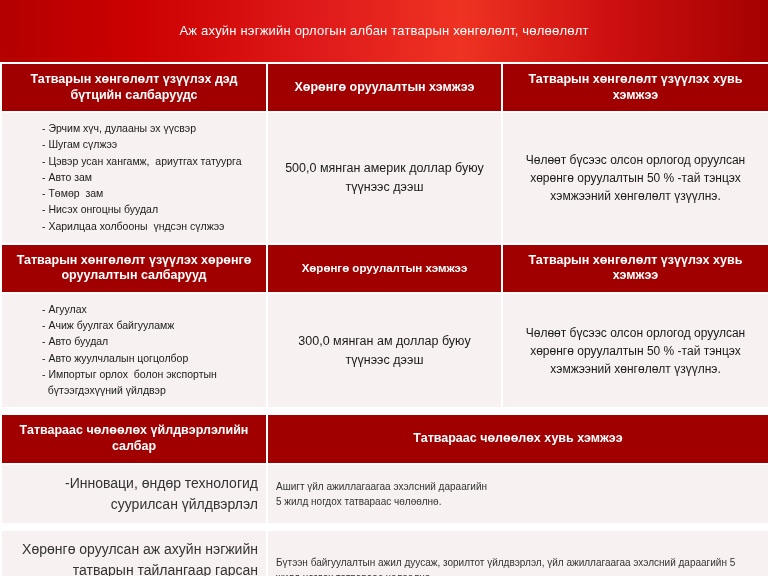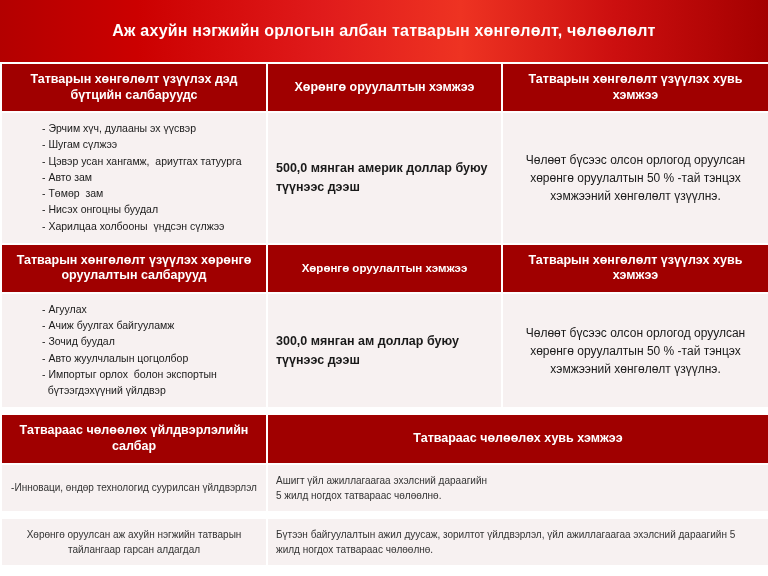--- a/index.html
+++ b/index.html
@@ -24,22 +24,22 @@
     height: 62px;
     background: linear-gradient(90deg, #b30000 0%, #cc0000 18%, #e01b1b 42%, #ee3322 60%, #cc0f0f 80%, #a40000 100%);
     display: flex;
     align-items: center;
     justify-content: center;
     box-sizing: border-box;
     padding: 0 14px;
   }
   .banner-title {
     color: #ffffff;
-    font-size: 16px;
-    font-weight: bold;
+    font-size: 13px;
+    font-weight: normal;
     text-align: center;
     line-height: 1.2;
     letter-spacing: .2px;
   }
   
   table.main {
     width: 768px;
     border-collapse: collapse;
     table-layout: fixed;
   }
@@ -65,39 +65,38 @@
     color: #1a1a1a;
     font-size: 10.5px;
     line-height: 1.45;
     padding: 8px 8px;
   }
   .cell-list {
     text-align: left;
     padding-left: 40px;
   }
   .cell-center {
-    text-align: left;
+    text-align: center;
     font-size: 12.5px;
     line-height: 1.5;
-    font-weight: bold;
   }
   .cell-right {
     text-align: center;
     font-size: 12px;
     line-height: 1.5;
   }
   .cell-note {
     text-align: left;
     font-size: 10px;
     line-height: 1.5;
     color: #333333;
   }
   .cell-left-note {
-    text-align: center;
-    font-size: 10px;
+    text-align: right;
+    font-size: 14px;
     line-height: 1.5;
     color: #333333;
   }
   .spacer-row td {
     border: none;
     background: #ffffff;
     height: 6px;
     padding: 0;
   }
   ul.items {
@@ -153,21 +152,21 @@
       <td class="hdr">Татварын хөнгөлөлт үзүүлэх хөрөнгө оруулалтын салбарууд</td>
       <td class="hdr hdr-sm">Хөрөнгө оруулалтын хэмжээ</td>
       <td class="hdr">Татварын хөнгөлөлт үзүүлэх хувь хэмжээ</td>
     </tr>
 
     <tr>
       <td class="cell cell-list">
         <ul class="items">
           <li>- Агуулах</li>
           <li>- Ачиж буулгах байгууламж</li>
-          <li>- Зочид буудал</li>
+          <li>- Авто буудал</li>
           <li>- Авто жуулчлалын цогцолбор</li>
           <li>- Импортыг орлох  болон экспортын</li>
           <li>  бүтээгдэхүүний үйлдвэр</li>
         </ul>
       </td>
       <td class="cell cell-center" style="white-space:pre-line">300,0 мянган ам доллар буюу
 түүнээс дээш</td>
       <td class="cell cell-right">Чөлөөт бүсээс олсон орлогод оруулсан хөрөнгө оруулалтын 50 % -тай тэнцэх хэмжээний хөнгөлөлт үзүүлнэ.</td>
     </tr>
 

